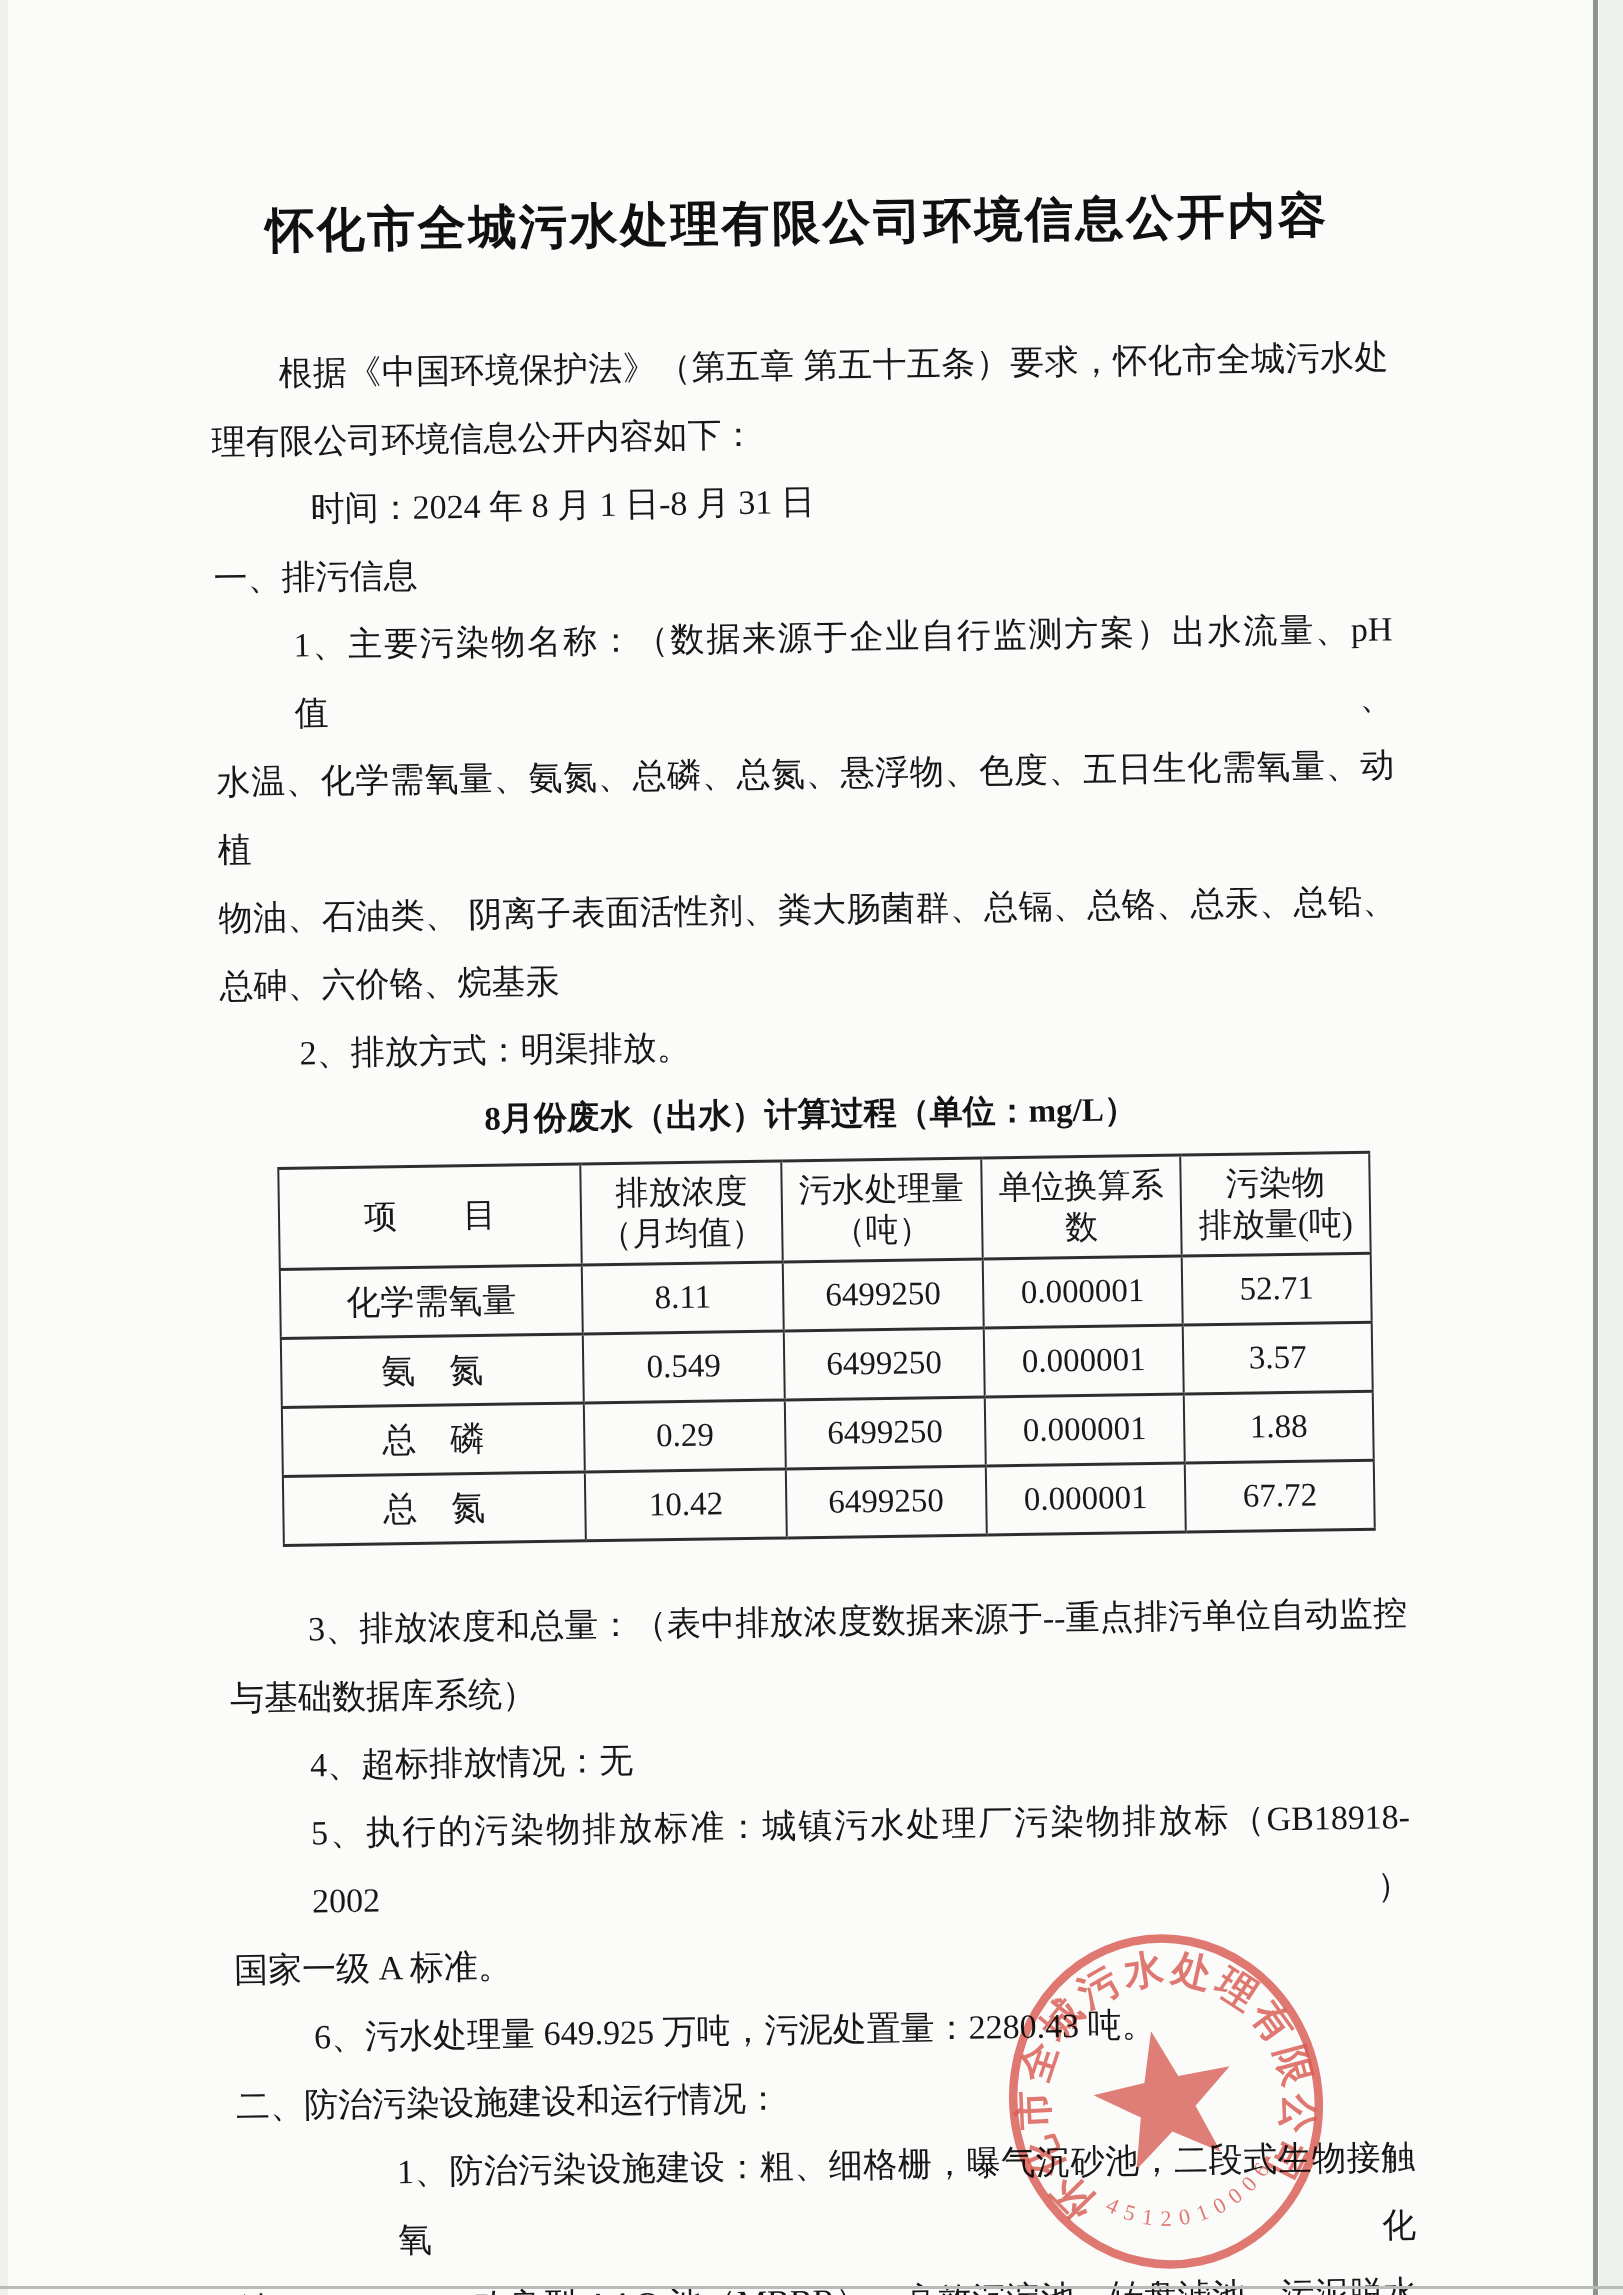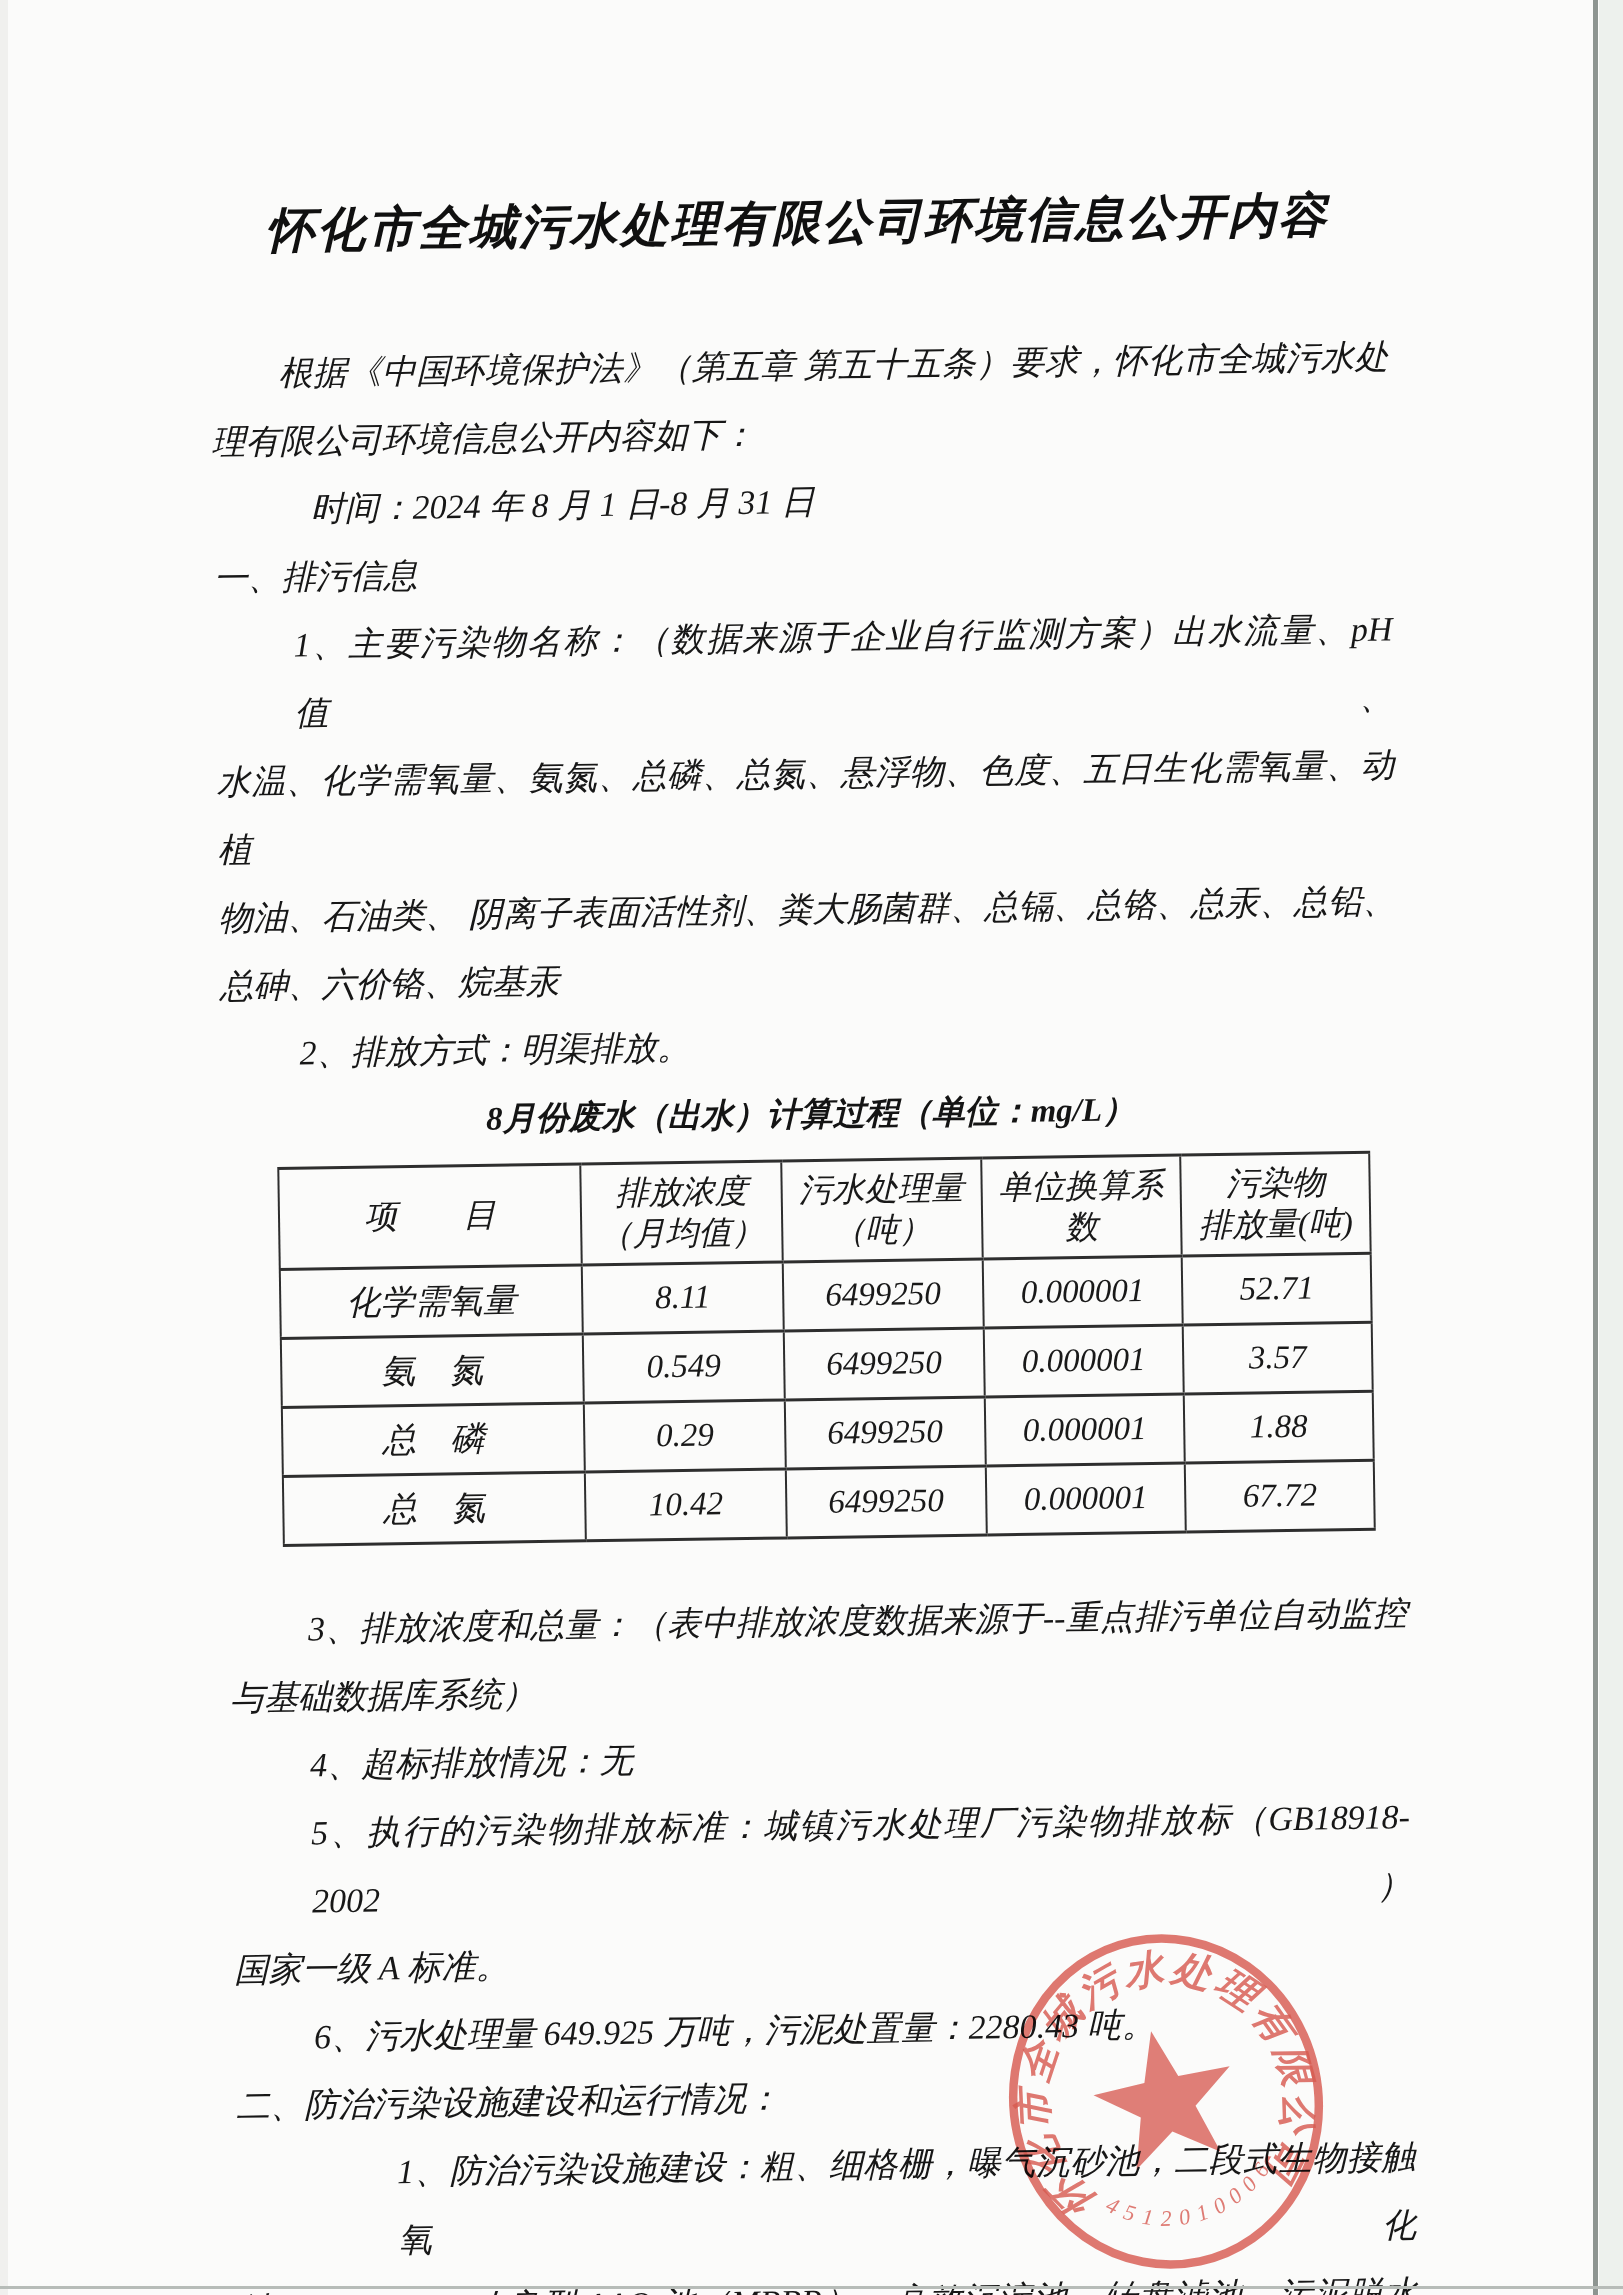--- a/index.html
+++ b/index.html
@@ -4,21 +4,21 @@
 <style>
   html,body{margin:0;padding:0;}
   body{
     width:1623px;height:2295px;
     background:#fafaf9;
     overflow:hidden;
     font-family:"Liberation Serif","DejaVu Serif",serif;
     color:#161616;
     position:relative;
   }
-  #page{position:absolute;inset:0;background:#fbfbfa;font-style:italic;}
+  #page{position:absolute;inset:0;background:#fbfbfa;}
   
   .right-strip{position:absolute;top:0;left:1599px;width:24px;height:2295px;background:#edf1ed;}
   .right-line{position:absolute;top:0;left:1593px;width:4.6px;height:2295px;background:#8e9591;}
   .left-strip{position:absolute;top:0;left:0;width:7.9px;height:2295px;background:#f0f0ee;}
   .bottom-line{position:absolute;left:0;top:2286px;width:1623px;height:2.6px;background:#b7bcb8;}
 
   
   #sheet{
     position:absolute;left:222px;top:0;width:1178px;
     transform:rotate(-0.85deg);

